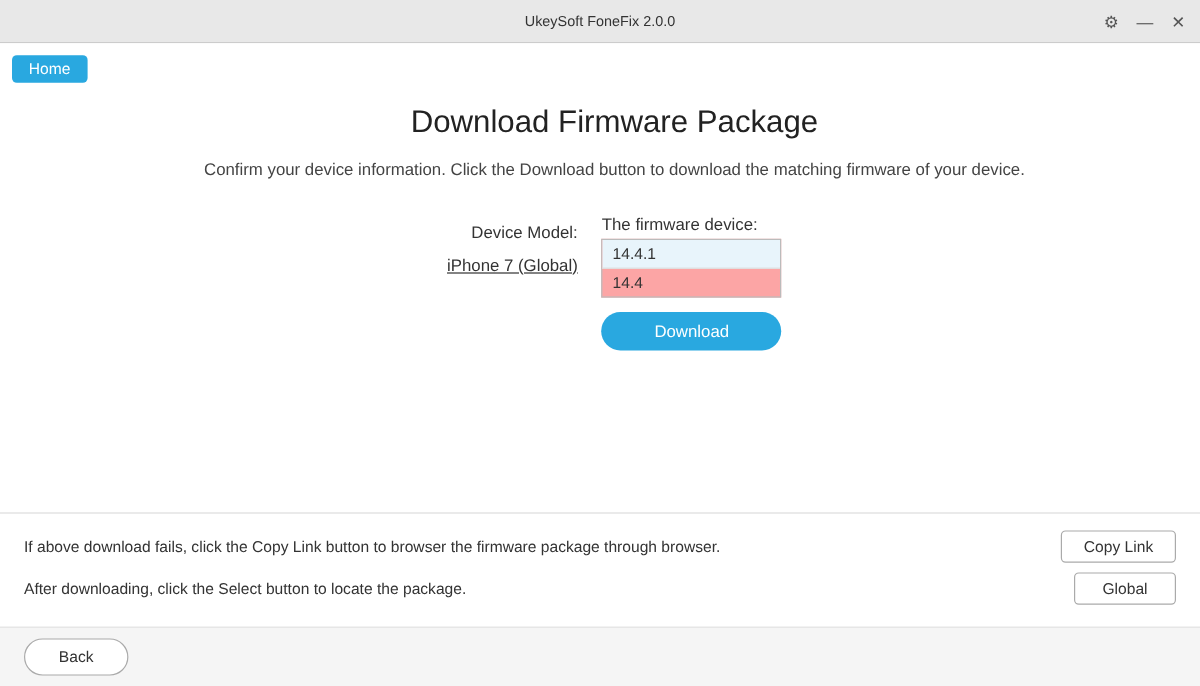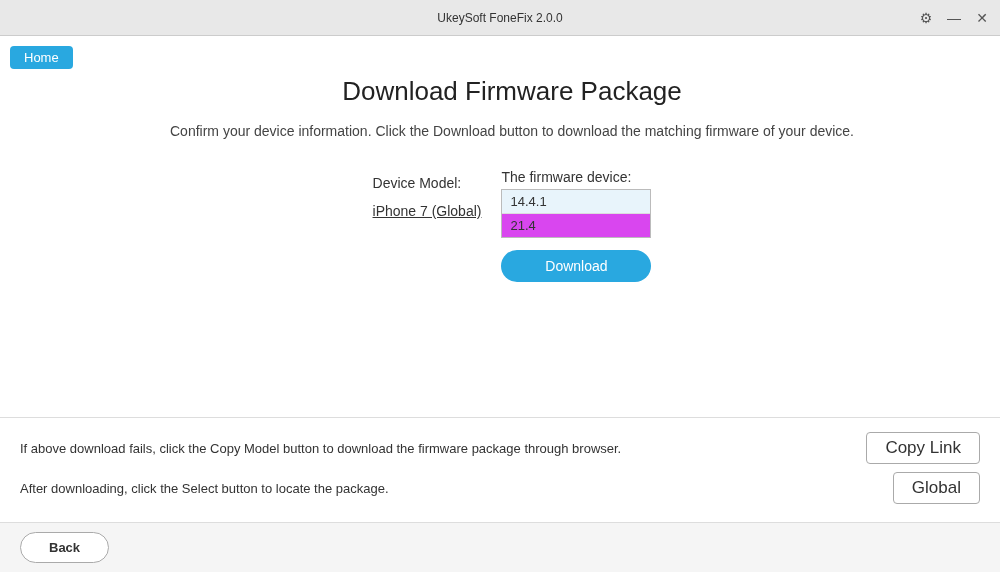--- a/index.html
+++ b/index.html
@@ -83,21 +83,21 @@
       font-size: 13px;
       cursor: pointer;
     }
 
     
     .content-area {
       flex: 1;
       display: flex;
       flex-direction: column;
       align-items: center;
-      padding-top: 40px;
+      padding-top: 50px;
       overflow: hidden;
       margin-left: 24px;
     }
 
     .page-title {
       font-size: 26px;
       font-weight: 500;
       color: #222;
       margin-bottom: 16px;
     }
@@ -111,21 +111,21 @@
     }
 
     
     .info-row {
       display: flex;
       align-items: flex-start;
       gap: 20px;
     }
 
     .info-labels {
-      text-align: left;
+      text-align: right;
     }
 
     .info-label {
       font-size: 14px;
       color: #333;
       line-height: 28px;
     }
 
     .device-model-value {
       font-size: 14px;
@@ -142,21 +142,21 @@
 
     .firmware-label {
       font-size: 14px;
       color: #333;
       margin-bottom: 4px;
     }
 
     .firmware-list {
       width: 150px;
       border: 1px solid #bbb;
-      background: #d946ef;
+      background: #fca5a5;
       margin-bottom: 0;
     }
 
     .firmware-item {
       padding: 4px 8px;
       font-size: 13px;
       color: #333;
       border-bottom: 1px solid #ddd;
       cursor: pointer;
     }
@@ -201,21 +201,21 @@
       font-size: 13px;
       color: #333;
     }
 
     .side-btn {
       border: 1px solid #aaa;
       background: #fff;
       color: #333;
       border-radius: 4px;
       padding: 5px 18px;
-      font-size: 17px;
+      font-size: 13px;
       cursor: pointer;
       min-width: 85px;
       text-align: center;
     }
 
     
     .footer-bar {
       height: 50px;
       background: #f5f5f5;
       border-top: 1px solid #ddd;
@@ -226,21 +226,20 @@
     }
 
     .back-btn {
       border: 1px solid #aaa;
       background: #fff;
       color: #333;
       border-radius: 20px;
       padding: 7px 28px;
       font-size: 13px;
       cursor: pointer;
-      font-weight: bold;
     }
   </style>
 </head>
 <body>
 
 <div class="title-bar">
   <span class="title-bar-text">UkeySoft FoneFix 2.0.0</span>
   <div class="title-bar-controls">
     <button class="title-bar-btn gear-icon-btn">⚙</button>
     <button class="title-bar-btn">—</button>
@@ -261,31 +260,31 @@
 
       <div class="info-labels">
         <div class="info-label">Device Model:</div>
         <div class="device-model-value">iPhone 7 (Global)</div>
       </div>
 
       <div class="info-right">
         <div class="firmware-label">The firmware device:</div>
         <div class="firmware-list">
           <div class="firmware-item selected">14.4.1</div>
-          <div class="firmware-item">21.4</div>
+          <div class="firmware-item">14.4</div>
         </div>
         <button class="download-btn">Download</button>
       </div>
     </div>
 
   </div>
 
   <div class="bottom-section">
     <div class="bottom-info-row">
-      <span class="bottom-text">If above download fails, click the Copy Model button to download the firmware package through browser.</span>
+      <span class="bottom-text">If above download fails, click the Copy Link button to browser the firmware package through browser.</span>
       <button class="side-btn">Copy Link</button>
     </div>
     <div class="bottom-info-row">
       <span class="bottom-text">After downloading, click the Select button to locate the package.</span>
       <button class="side-btn">Global</button>
     </div>
   </div>
 
 </div>
 

